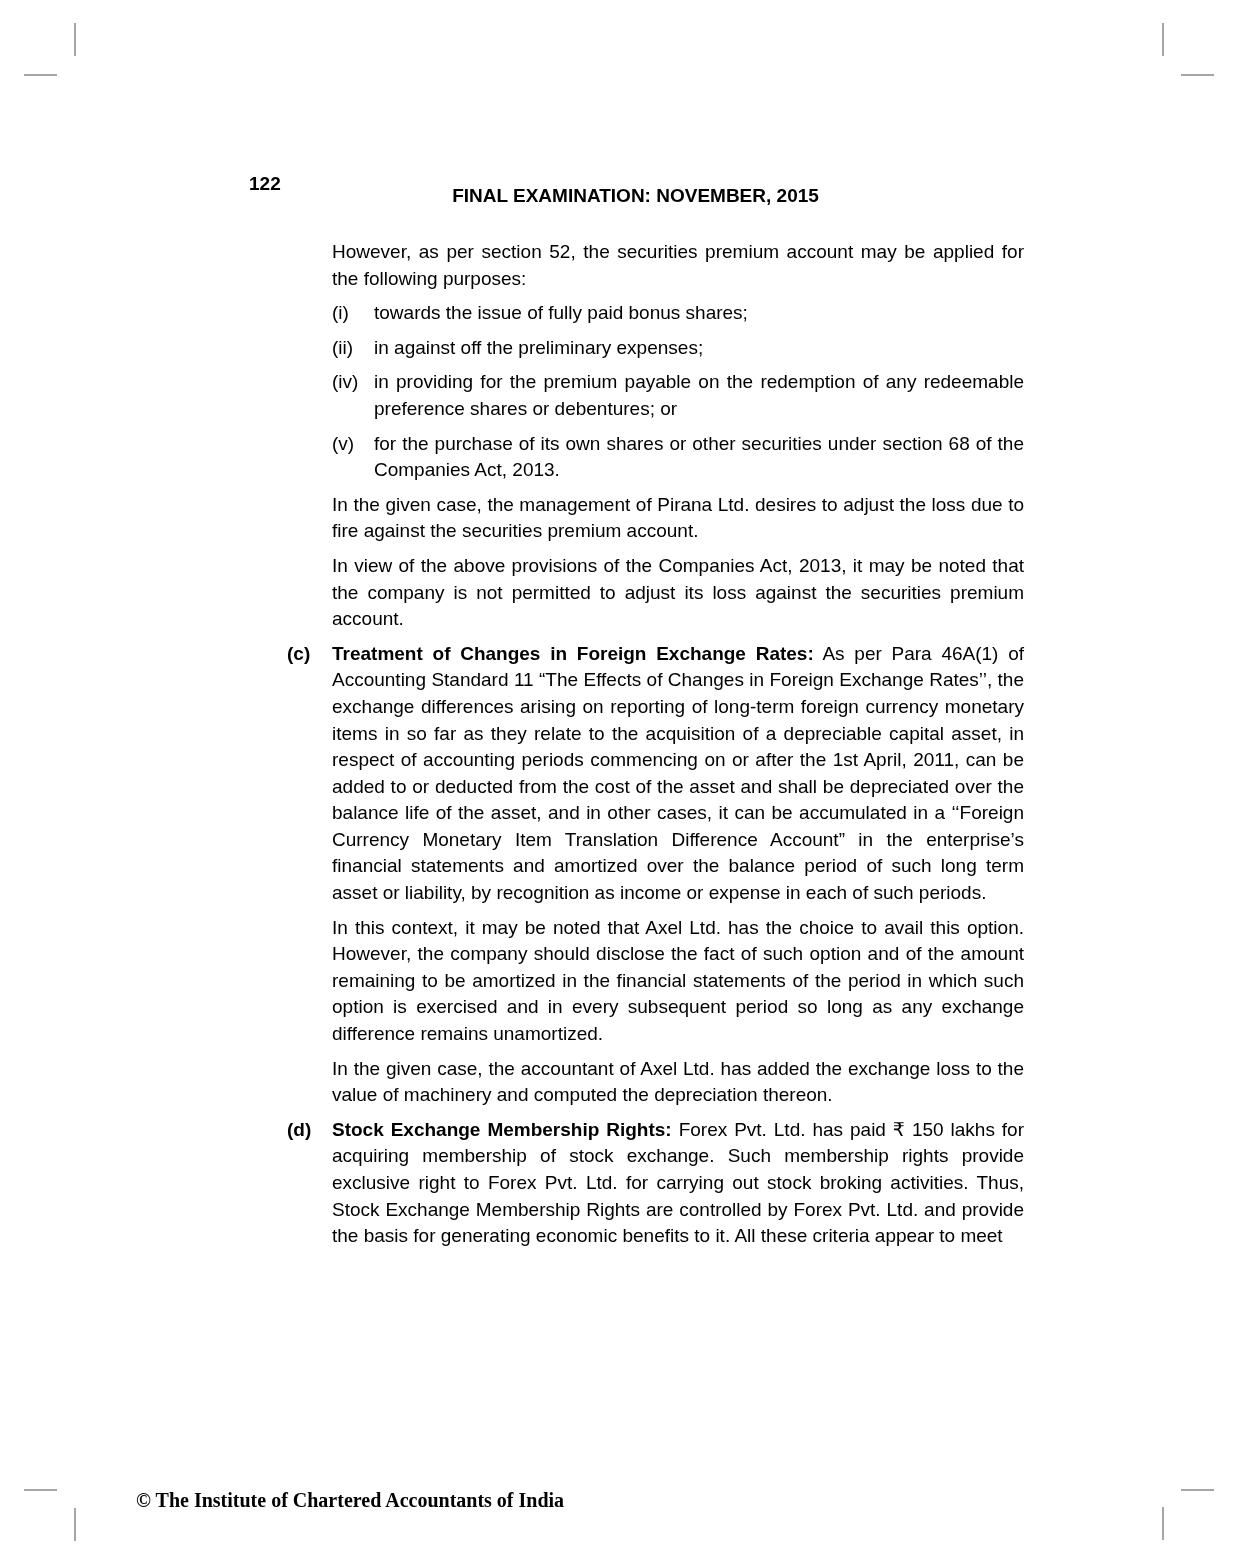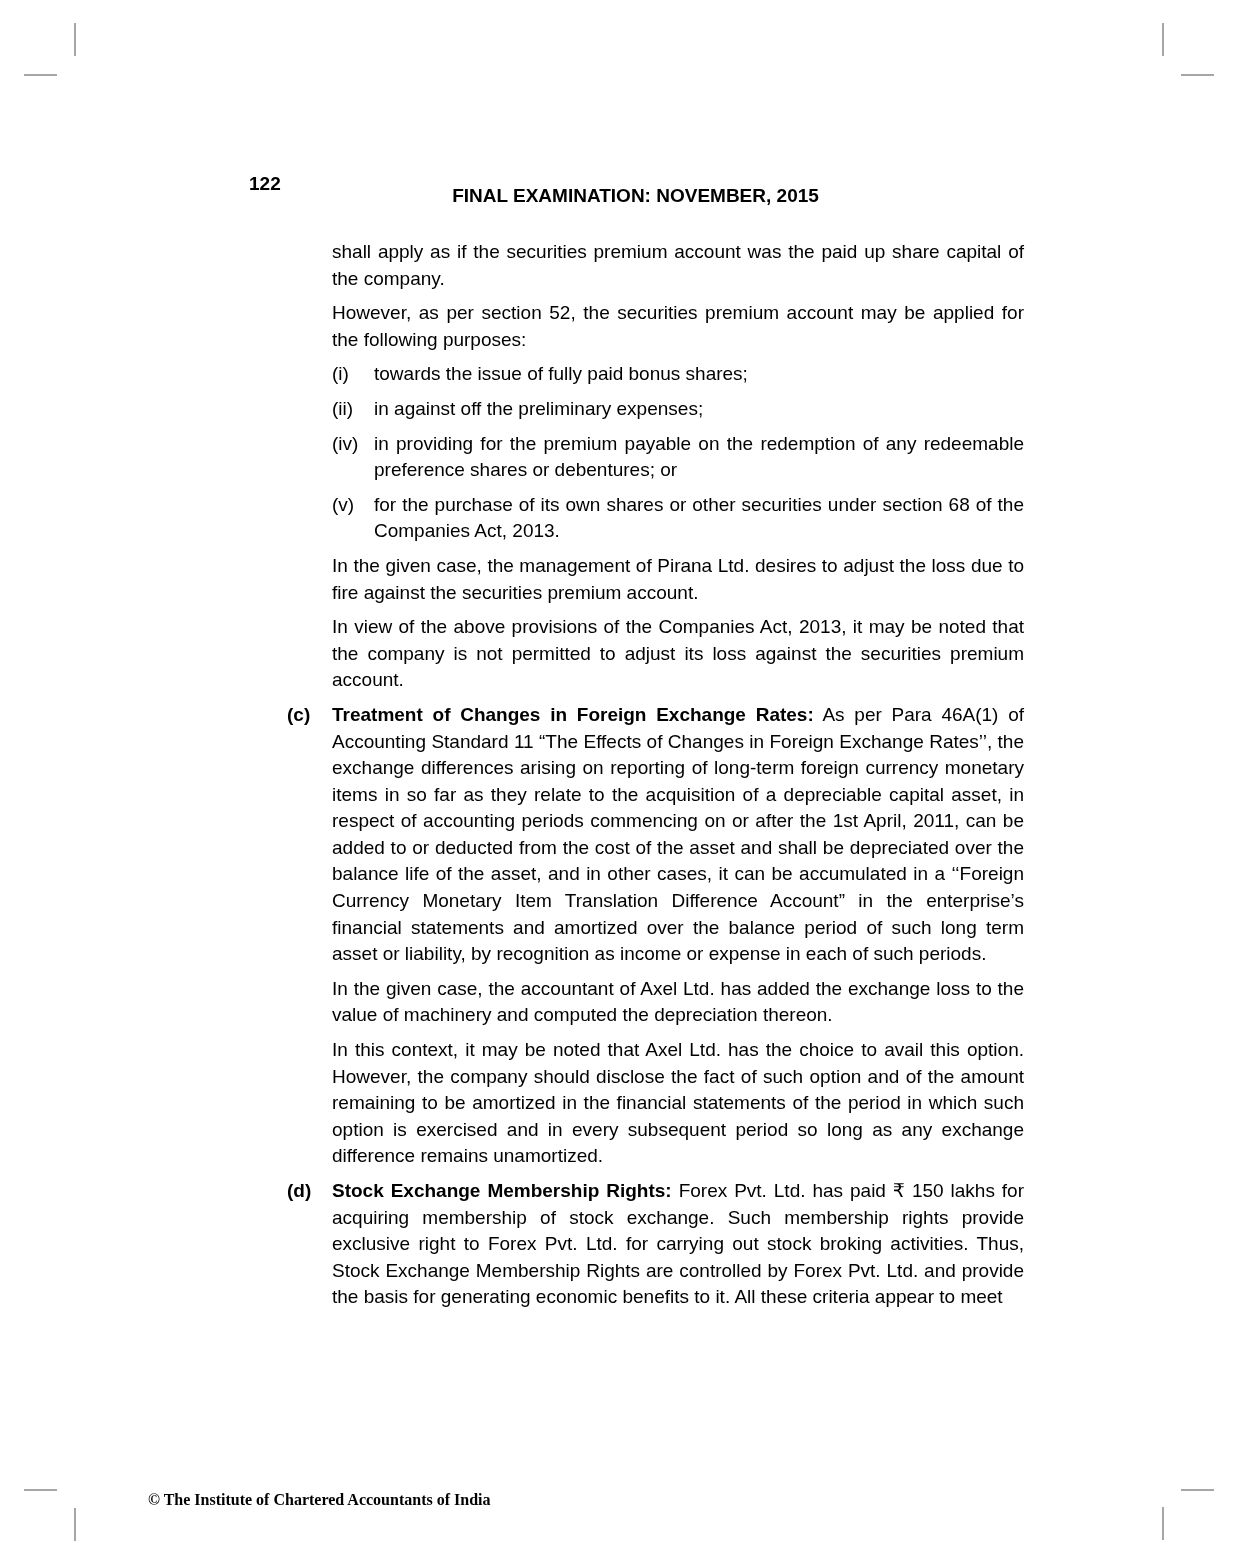--- a/index.html
+++ b/index.html
@@ -79,24 +79,24 @@
   .section {
     display: grid;
     grid-template-columns: 45px 1fr;
   }
   .section-label { font-weight: bold; text-align: left; }
   .section-heading { font-weight: bold; margin-top: 21px; }
 
   
   .footer {
     position: absolute;
-    left: 148px;
+    left: 136px;
     top: 1486px;
     font-family: "Liberation Serif", "DejaVu Serif", serif;
-    font-size: 16px;
+    font-size: 20px;
     font-weight: bold;
     line-height: 28px;
     white-space: nowrap;
   }
 </style>
 </head>
 <body>
 
 <div class="page">
 
@@ -109,21 +109,20 @@
   <div class="crop h br-h"></div>
   <div class="crop v br-v"></div>
 
   <div class="header">
     <span class="header-title">FINAL EXAMINATION: NOVEMBER, 2015</span>
     <span class="page-number">122</span>
   </div>
 
   <div class="doc-body">
 
-    <p class="block para">shall apply as if the securities premium account was the paid up share capital of the company.</p>
 
     <p class="block para">However, as per section 52, the securities premium account may be applied for the following purposes:</p>
 
     <div class="block list-item">
       <span class="list-label">(i)</span>
       <span class="list-text">towards the issue of fully paid bonus shares;</span>
     </div>
 
     <div class="block list-item">
       <span class="list-label">(ii)</span>
@@ -143,23 +142,23 @@
 
     <p class="block para">In the given case, the management of Pirana Ltd. desires to adjust the loss due to fire against the securities premium account.</p>
 
     <p class="block para">In view of the above provisions of the Companies Act, 2013, it may be noted that the company is not permitted to adjust its loss against the securities premium account.</p>
 
     <div class="block section">
       <span class="section-label">(c)</span>
       <div class="section-body"><span class="section-heading">Treatment of Changes in Foreign Exchange Rates:</span> <span class="section-text">As per Para 46A(1) of Accounting Standard 11 “The Effects of Changes in Foreign Exchange Rates’’, the exchange differences arising on reporting of long-term foreign currency monetary items in so far as they relate to the acquisition of a depreciable capital asset, in respect of accounting periods commencing on or after the 1st April, 2011, can be added to or deducted from the cost of the asset and shall be depreciated over the balance life of the asset, and in other cases, it can be accumulated in a ‘‘Foreign Currency Monetary Item Translation Difference Account” in the enterprise’s financial statements and amortized over the balance period of such long term asset or liability, by recognition as income or expense in each of such periods.</span></div>
     </div>
 
+    <p class="block para">In this context, it may be noted that Axel Ltd. has the choice to avail this option. However, the company should disclose the fact of such option and of the amount remaining to be amortized in the financial statements of the period in which such option is exercised and in every subsequent period so long as any exchange difference remains unamortized.</p>
+
     <p class="block para">In the given case, the accountant of Axel Ltd. has added the exchange loss to the value of machinery and computed the depreciation thereon.</p>
-
-    <p class="block para">In this context, it may be noted that Axel Ltd. has the choice to avail this option. However, the company should disclose the fact of such option and of the amount remaining to be amortized in the financial statements of the period in which such option is exercised and in every subsequent period so long as any exchange difference remains unamortized.</p>
 
     <div class="block section">
       <span class="section-label">(d)</span>
       <div class="section-body"><span class="section-heading">Stock Exchange Membership Rights:</span> <span class="section-text">Forex Pvt. Ltd. has paid ₹ 150 lakhs for acquiring membership of stock exchange. Such membership rights provide exclusive right to Forex Pvt. Ltd. for carrying out stock broking activities. Thus, Stock Exchange Membership Rights are controlled by Forex Pvt. Ltd. and provide the basis for generating economic benefits to it.  All these criteria appear to meet</span></div>
     </div>
 
   </div>
 
   <div class="footer">© The Institute of Chartered Accountants of India</div>
 

